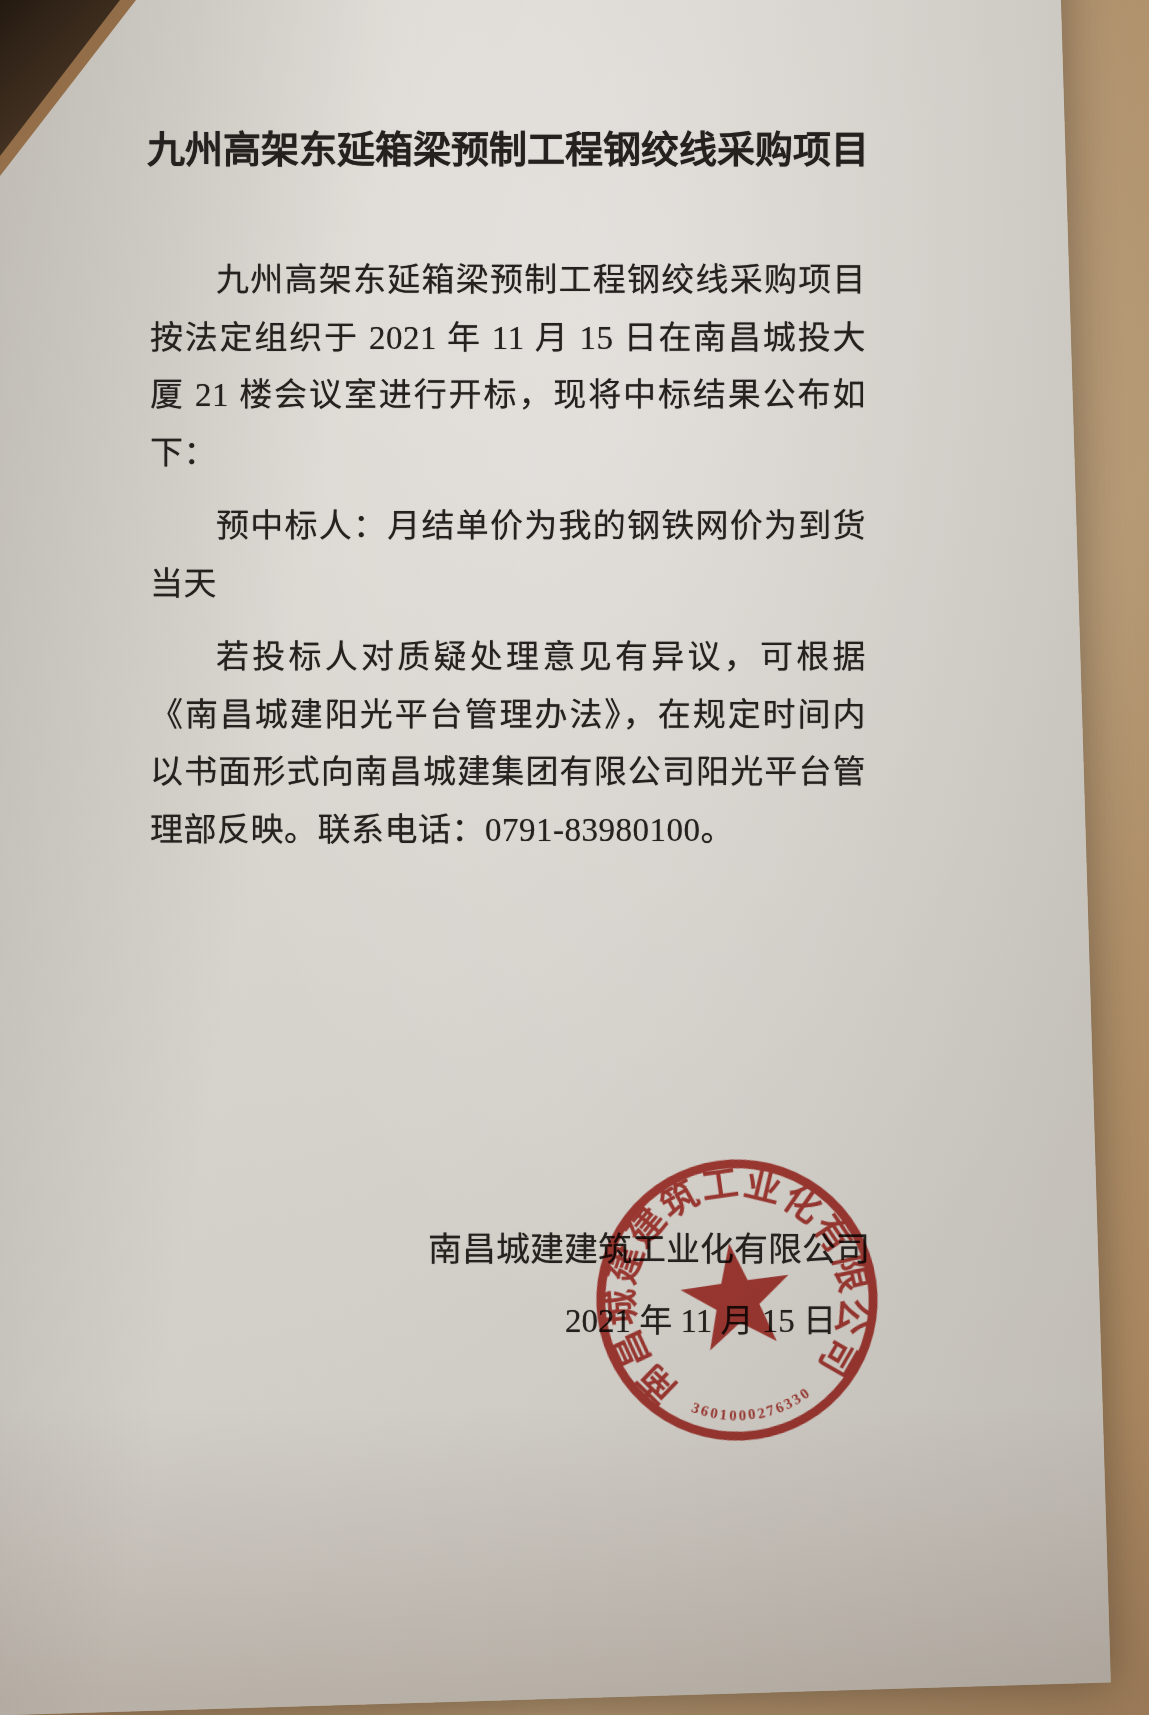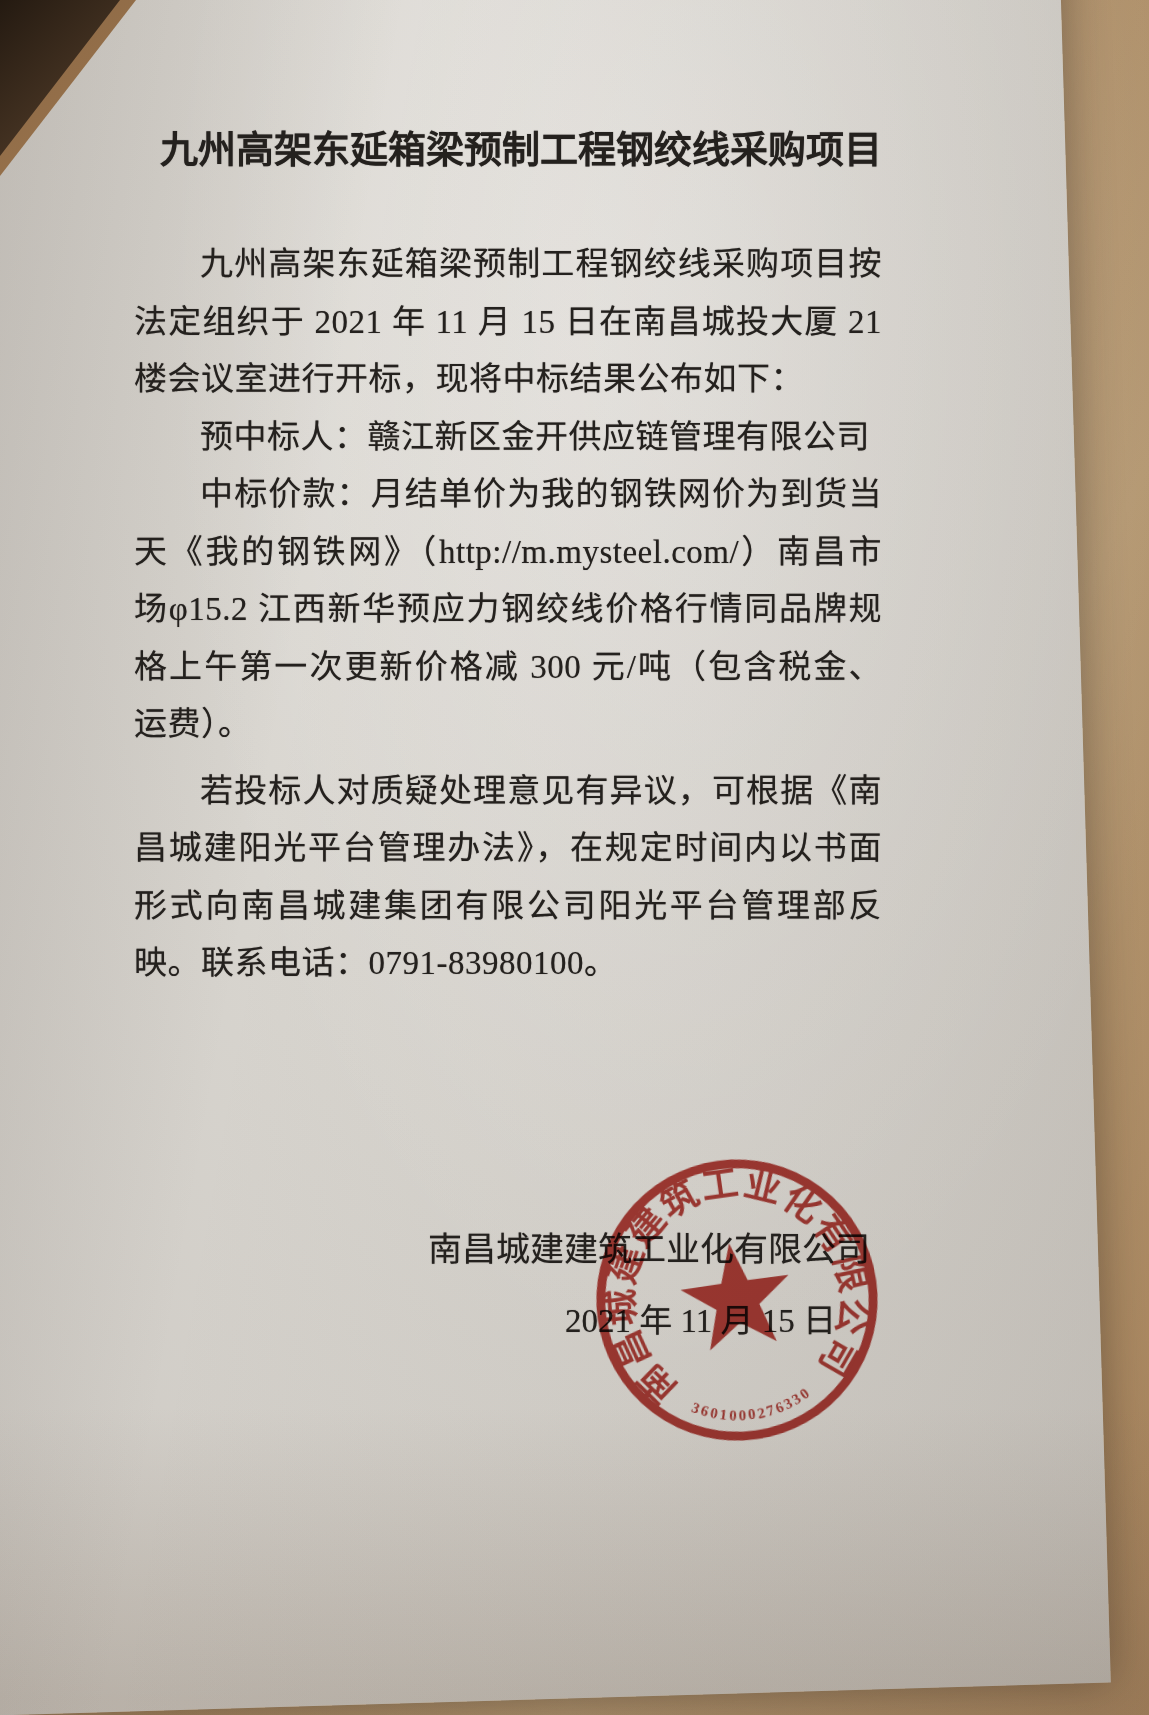--- a/index.html
+++ b/index.html
@@ -40,28 +40,28 @@
     clip-path:polygon(0 0,120px 0,0 156px);
     background:linear-gradient(135deg,#241a11,#4c3826 60%,#6b4e33);
   }
   .doc{
     position:absolute;left:134px;top:0;width:748px;height:1715px;z-index:6;
     color:#24211e;
     text-shadow:0 0 1px rgba(45,40,38,.55);
   }
   .title{
     position:absolute;top:120px;left:0;width:100%;
-    text-align:right;font-weight:bold;font-size:38px;line-height:60px;
+    text-align:center;font-weight:bold;font-size:38px;line-height:60px;
   }
   .body-text{
     position:absolute;top:236px;left:0;width:100%;
     font-size:33px;line-height:57.5px;letter-spacing:.5px;
   }
   .para{
-    margin:0;text-indent:2em;text-align:justify;
+    margin:16px;text-indent:2em;text-align:justify;
     word-break:break-all;
     font-family:Liberation Serif, serif;
   }
   .para.gap{margin-top:9px;}
   .signature{
     position:absolute;top:1222px;left:0;width:100%;
     font-size:34px;text-align:right;padding-right:12px;box-sizing:border-box;
   }
   .datefoot{
     position:absolute;top:1294px;left:0;width:100%;
@@ -90,22 +90,21 @@
   <div class="corner-dark"></div>
 
   <div class="doc">
 
     <div class="title">
       <div>九州高架东延箱梁预制工程钢绞线采购项目</div>
     </div>
 
     <div class="body-text">
       <p class="para">九州高架东延箱梁预制工程钢绞线采购项目按法定组织于 2021 年 11 月 15 日在南昌城投大厦 21 楼会议室进行开标，现将中标结果公布如下：</p>
-      <p class="para">预中标人：赣江新区金开供应链管理有限公司</p>
-      <p class="para">中标价款：月结单价为我的钢铁网价为到货当天《我的钢铁网》（http://m.mysteel.com/）南昌市场φ15.2 江西新华预应力钢绞线价格行情同品牌规格上午第一次更新价格减 300 元/吨（包含税金、运费）。</p>
+      <p class="para">预中标人：月结单价为我的钢铁网价为到货当天</p>
       <p class="para gap">若投标人对质疑处理意见有异议，可根据《南昌城建阳光平台管理办法》，在规定时间内以书面形式向南昌城建集团有限公司阳光平台管理部反映。联系电话：0791-83980100。</p>
     </div>
 
     <div class="signature">南昌城建建筑工业化有限公司</div>
     <div class="datefoot">2021 年 11 月 15 日</div>
   </div>
 
   <svg class="seal" viewBox="0 0 300 300">
     <circle cx="150" cy="150" r="138" fill="none" stroke-width="9" stroke="#b5342e"></circle>
     <polygon points="150,92 163.5,131.4 205.2,132.1 171.9,157.1 184.1,196.9 150,173 115.9,196.9 128.1,157.1 94.8,132.1 136.5,131.4" fill="#b5342e"></polygon>

